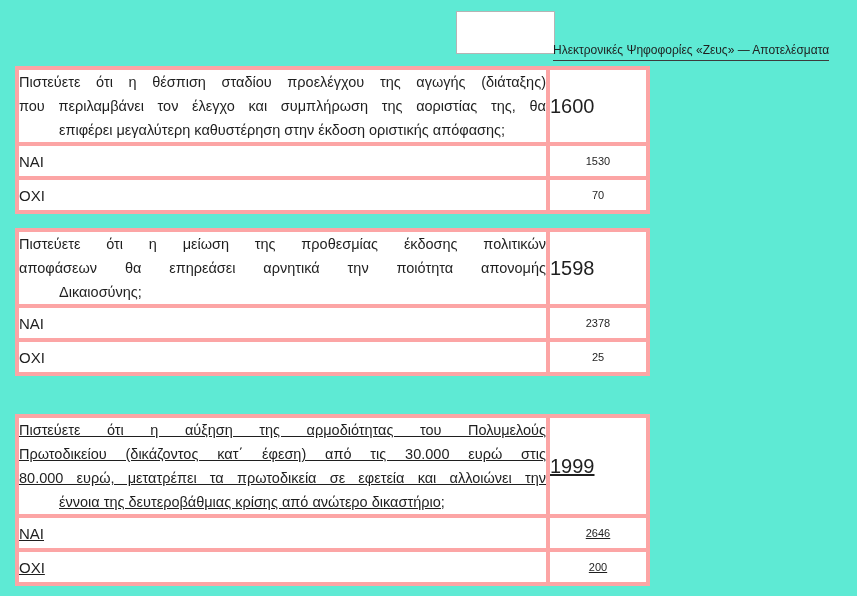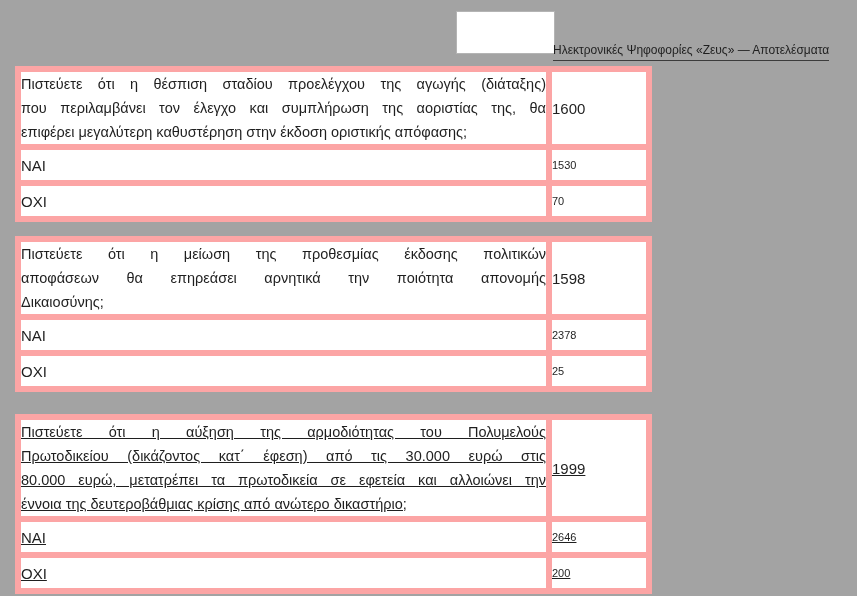--- a/index.html
+++ b/index.html
@@ -4,21 +4,21 @@
 <style>
   html, body {
     margin: 0;
     padding: 0;
     background: #ffffff;
   }
   .page {
     position: relative;
     width: 857px;
     height: 596px;
-    background: #a3a3a3;
+    background: #5eead4;
     overflow: hidden;
     font-family: "Liberation Sans", sans-serif;
     color: #1f1f1f;
   }
   
   .logo-box {
     position: absolute;
     left: 456px;
     top: 11px;
     width: 97px;
@@ -41,59 +41,60 @@
   table.poll {
     position: absolute;
     left: 15px;
     width: 631px;
     border-collapse: collapse;
     table-layout: fixed;
     background: #ffffff;
     border: 2px solid #1a1a1a;
   }
   .t1 { top: 66px; }
-  .t2 { top: 236px; padding-left: 32px; }
+  .t2 { top: 228px; padding-left: 32px; }
   .t3 { top: 414px; text-decoration: underline; }
   col.c1 { width: 531px; }
   col.c2 { width: 100px; }
   table.poll td {
-    border: 6px solid #fca5a5;
+    border: 4px solid #fca5a5;
     padding: 0;
     vertical-align: middle;
     overflow: hidden;
   }
   td.q-cell {
     vertical-align: top;
     padding: 1px 8px 1px 12px;
   }
   td.q-cell.lines-3 { height: 72px; }
   td.q-cell.lines-4 { height: 96px; }
   .q-line {
     font-size: 14.5px;
     line-height: 24px;
     text-align: justify;
     text-align-last: justify;
     color: #1f1f1f;
   }
-  .q-line:last-child { text-align-last: left; }
+  .q-line:last-child { text-align-last: left; margin-left: 40px; }
   td.total-cell {
     vertical-align: top;
     padding: 6px 4px 0 16px;
-    font-size: 15px;
+    font-size: 20px;
     line-height: 17px;
     margin-top: 28px;
   }
   td.a-cell {
     height: 30px;
     padding-left: 12px;
     font-size: 15px;
   }
   td.count-cell {
     padding-left: 16px;
     font-size: 11px;
+    text-align: center;
   }
 </style>
 </head>
 <body>
 
 <div class="page">
 
   <div class="logo-box"></div>
   <div class="header-title">Ηλεκτρονικές Ψηφοφορίες «Ζευς» — Αποτελέσματα</div>
 

